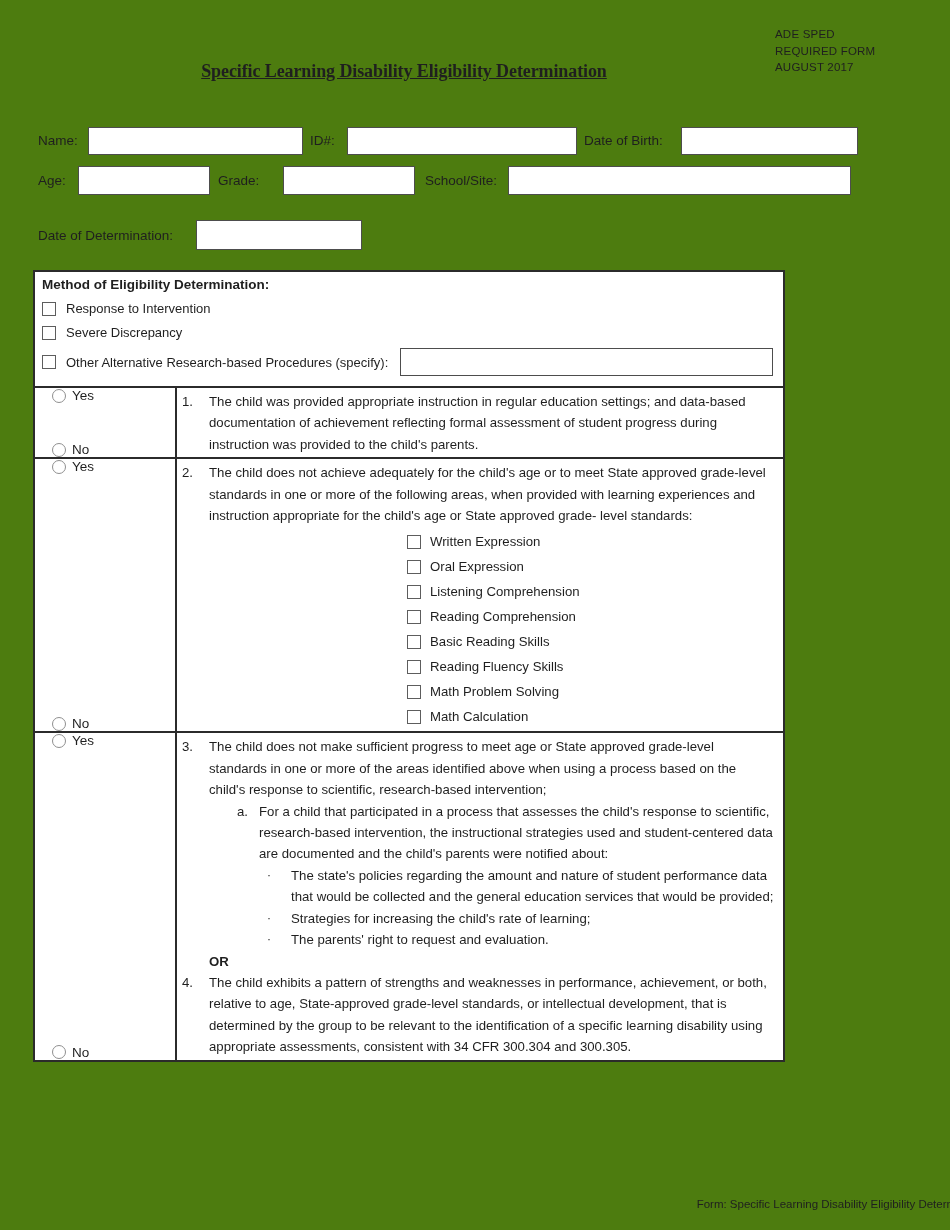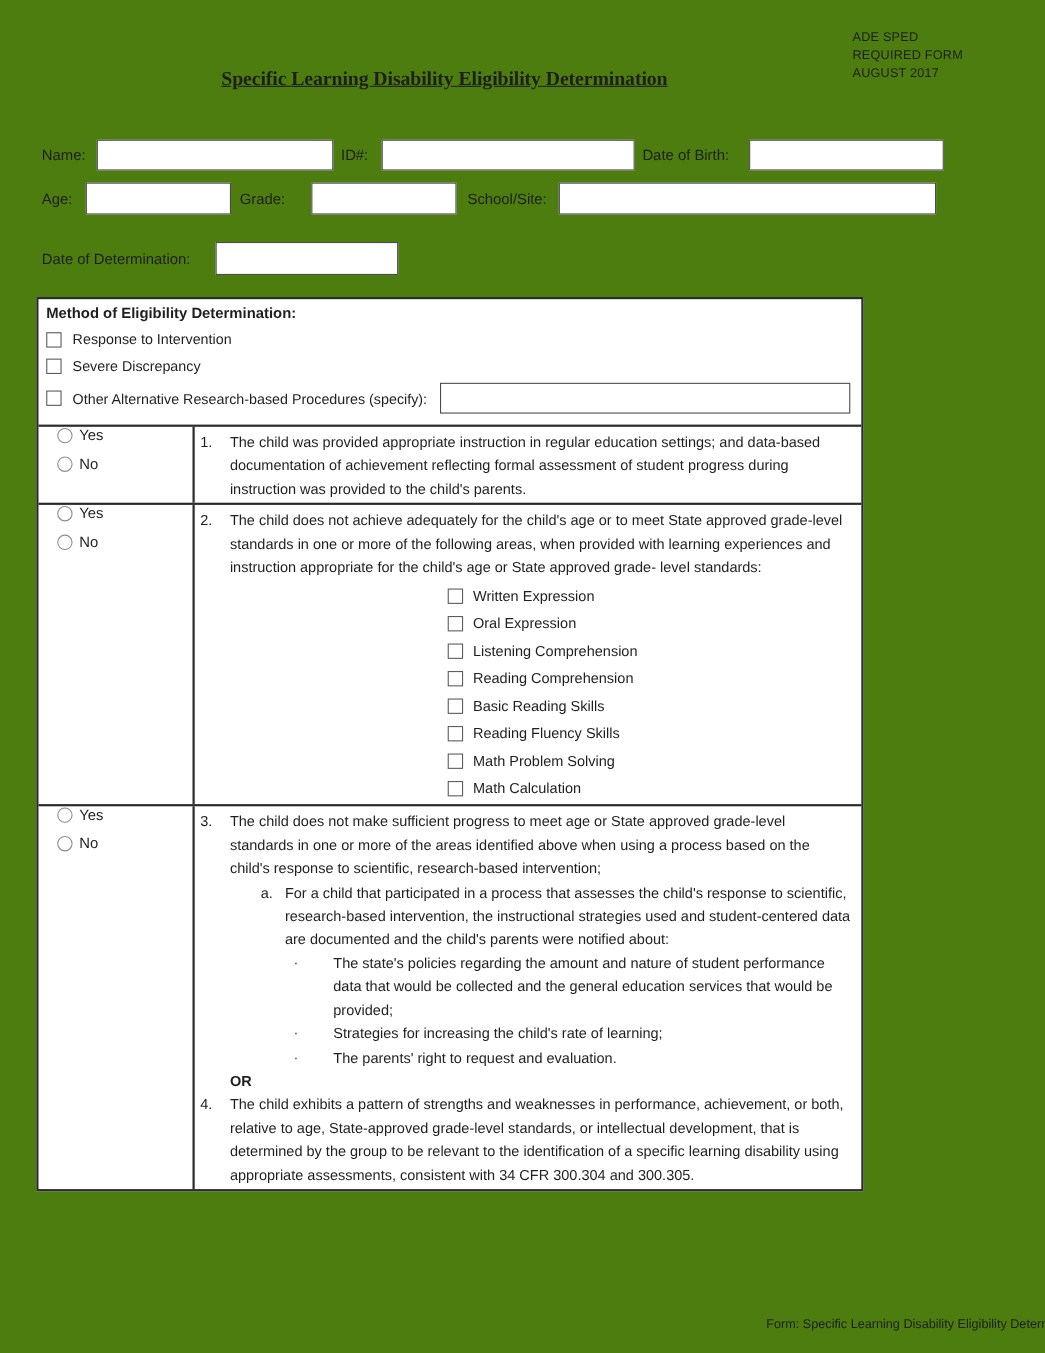--- a/index.html
+++ b/index.html
@@ -29,38 +29,38 @@
   .method-heading { font-size:13.5px; font-weight:bold; }
   .method-row { display:flex; align-items:center; margin-top:9px; }
   .method-row.with-input { margin-top:8px; }
   .method-label { font-size:13px; }
   .ckbox { flex:none; width:14px; height:14px; box-sizing:border-box; border:1.5px solid #5d5d5d; background:#fff; margin-right:10px; cursor:pointer; }
   .specify-input { flex:1; height:28px; box-sizing:border-box; margin-left:12px; border:1.6px solid #4d4d4d; background:#fff; font-family:inherit; font-size:13px; padding:0 5px; outline:none; }
 
   .crow { display:flex; border-top:2px solid #2b2b2b; }
   .ycell {
     flex:none; width:142px; box-sizing:border-box; border-right:2px solid #2b2b2b;
-    display:flex; flex-direction:column; justify-content:flex-start; gap:11px; padding-left:17px;
+    display:flex; flex-direction:column; justify-content:space-between; gap:11px; padding-left:17px;
   }
   .radio-opt { display:flex; align-items:center; font-size:13.5px; cursor:pointer; }
   .radio { flex:none; width:14px; height:14px; box-sizing:border-box; border-radius:50%; border:1.5px solid #8f8f8f; background:#fff; margin-right:6px; }
 
   .ccell { flex:1; box-sizing:border-box; padding:3px 9px 2px 5px; font-size:13.2px; line-height:21.4px; }
   .item { display:flex; }
   .inum { flex:none; width:27px; }
   .itext { flex:1; }
 
   .areas { margin-left:198px; margin-top:3px; }
   .area-row { display:flex; align-items:center; height:25px; }
   .area-row .ckbox { margin-right:9px; }
   .area-label { font-size:13.2px; }
 
   .sub-item { display:flex; margin-left:28px; }
   .sletter { flex:none; width:22px; }
-  .bullet-row { display:flex; margin-left:58px;gap:12px; }
+  .bullet-row { display:flex; margin-left:58px; }
   .bdot { flex:none; width:24px; font-size:12px; }
   .bdot::before { content:"\00B7"; }
   .or-line { text-align:left; font-weight:bold; }
 
   
   .page-footer { position:absolute; left:0; top:1161px; width:100%; text-align:right; font-size:11.5px;margin-top:37px; }
 </style>
 </head>
 <body>
 

